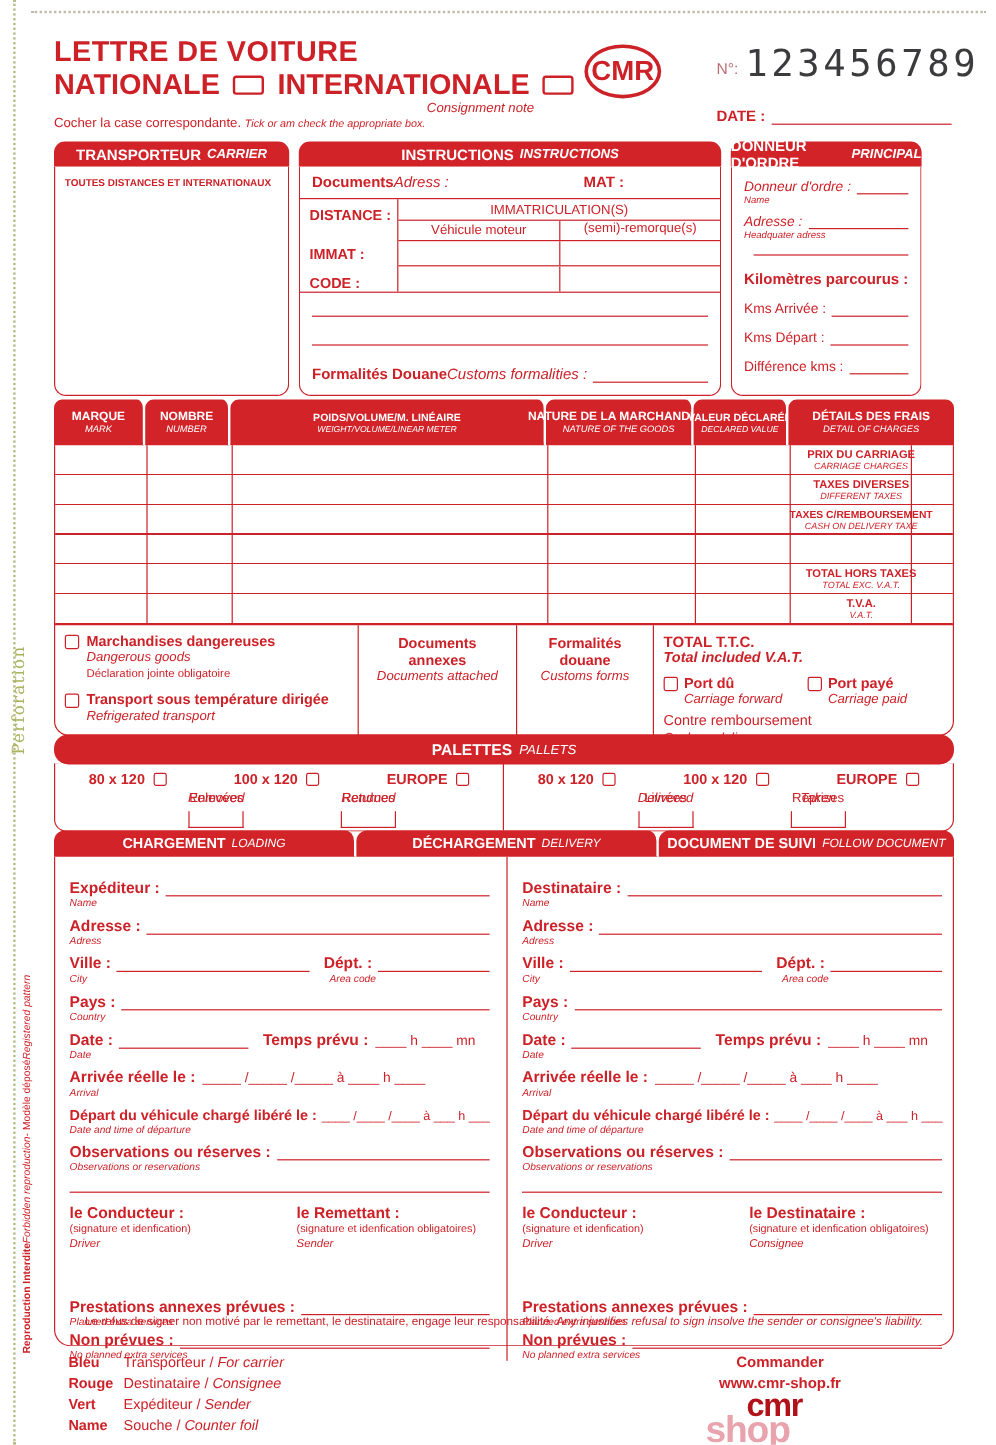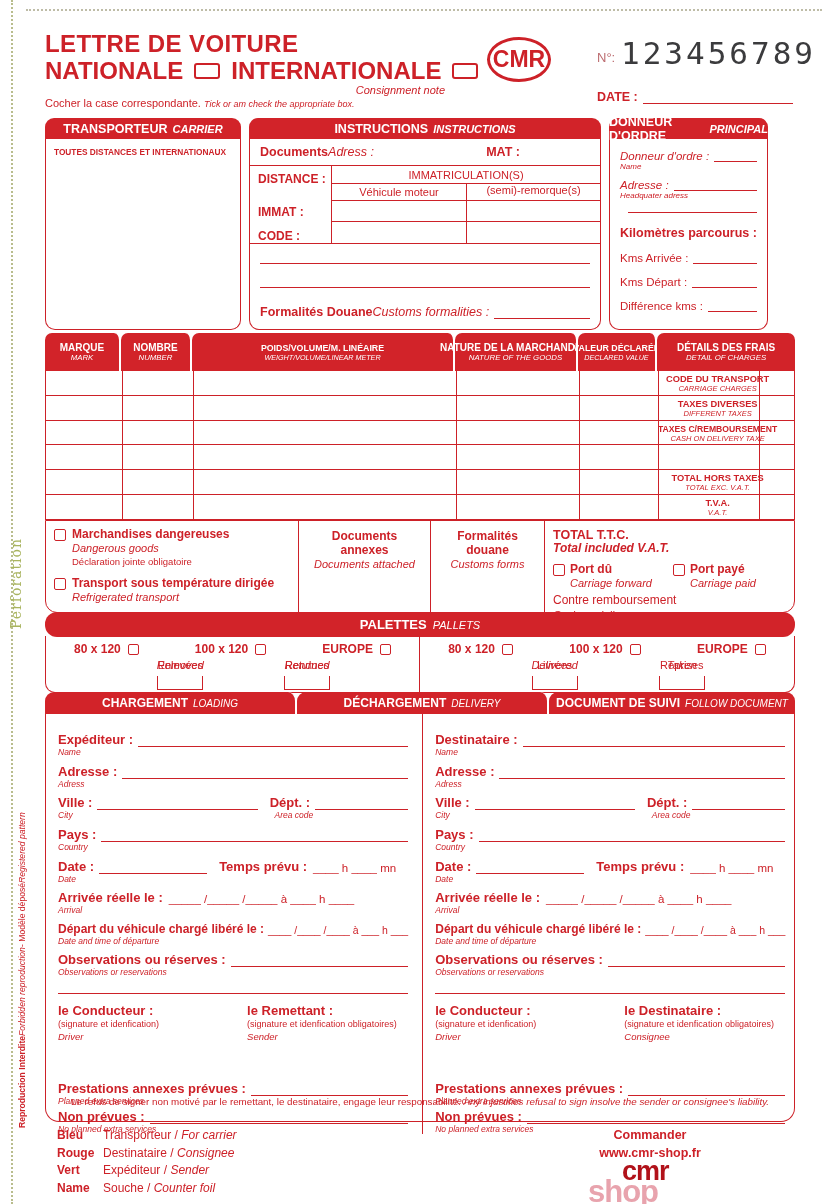--- a/index.html
+++ b/index.html
@@ -309,21 +309,21 @@
 </div>
 <div id="gt-body">
   <div class="gv" style="left:76px"></div>
   <div class="gv" style="left:147px"></div>
   <div class="gv" style="left:410px"></div>
   <div class="gv" style="left:533px"></div>
   <div class="gv" style="left:612px"></div>
   <div class="gv" style="left:713px"></div>
   <div id="gt-charges">
     <div class="gc">
-        <span class="fr">CODE DU TRANSPORT</span>
+        <span class="fr">PRIX DU CARRIAGE</span>
         <span class="en">CARRIAGE CHARGES</span>
       </div>
     <div class="gc">
         <span class="fr">TAXES DIVERSES</span>
         <span class="en">DIFFERENT TAXES</span>
       </div>
     <div class="gc cond">
         <span class="fr">TAXES C/REMBOURSEMENT</span>
         <span class="en">CASH ON DELIVERY TAXE</span>
       </div>

